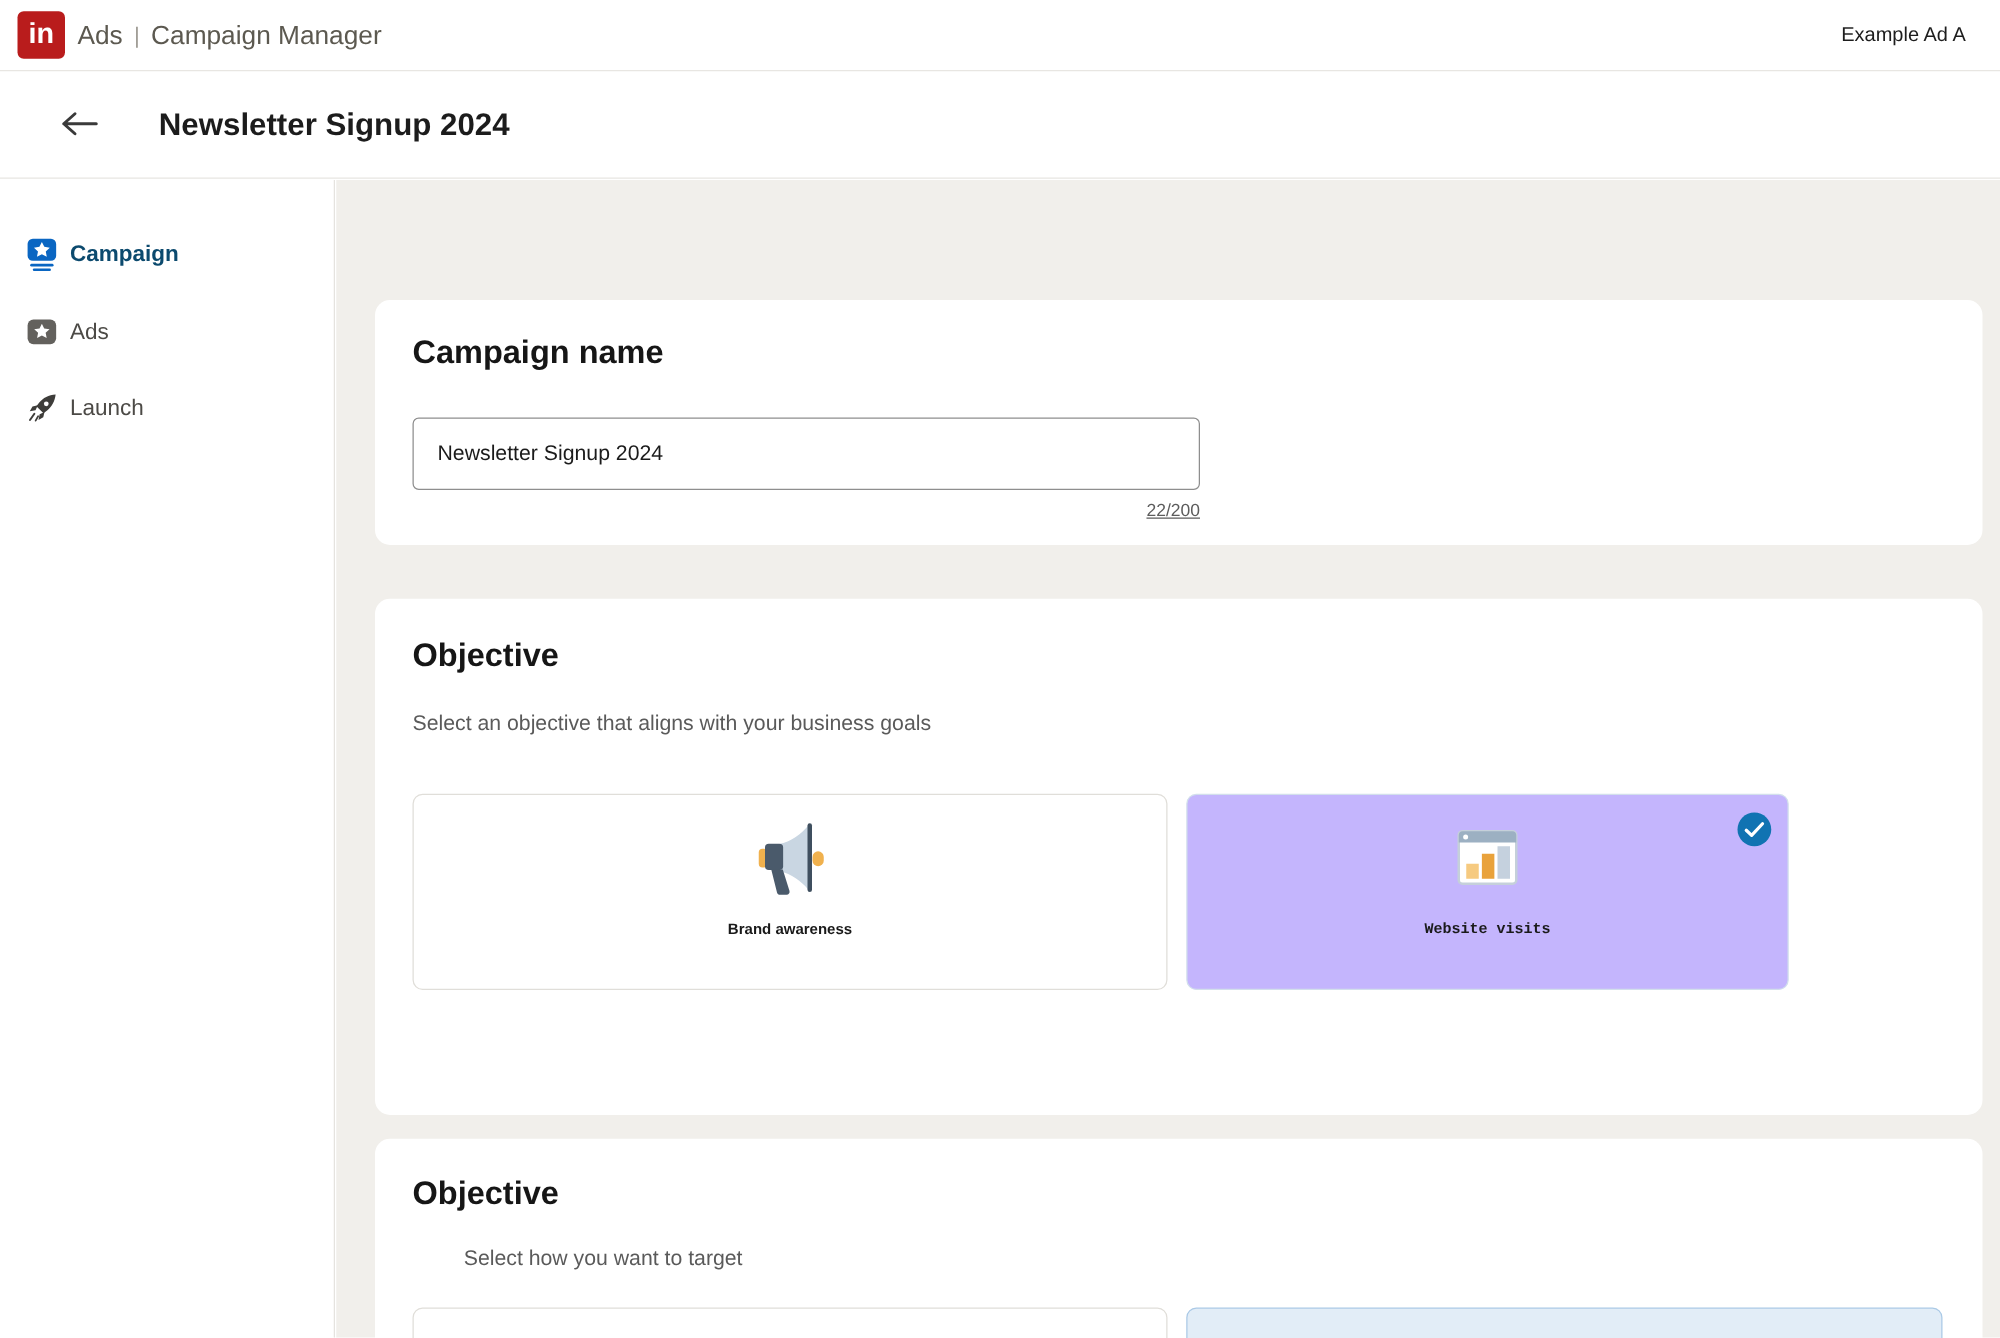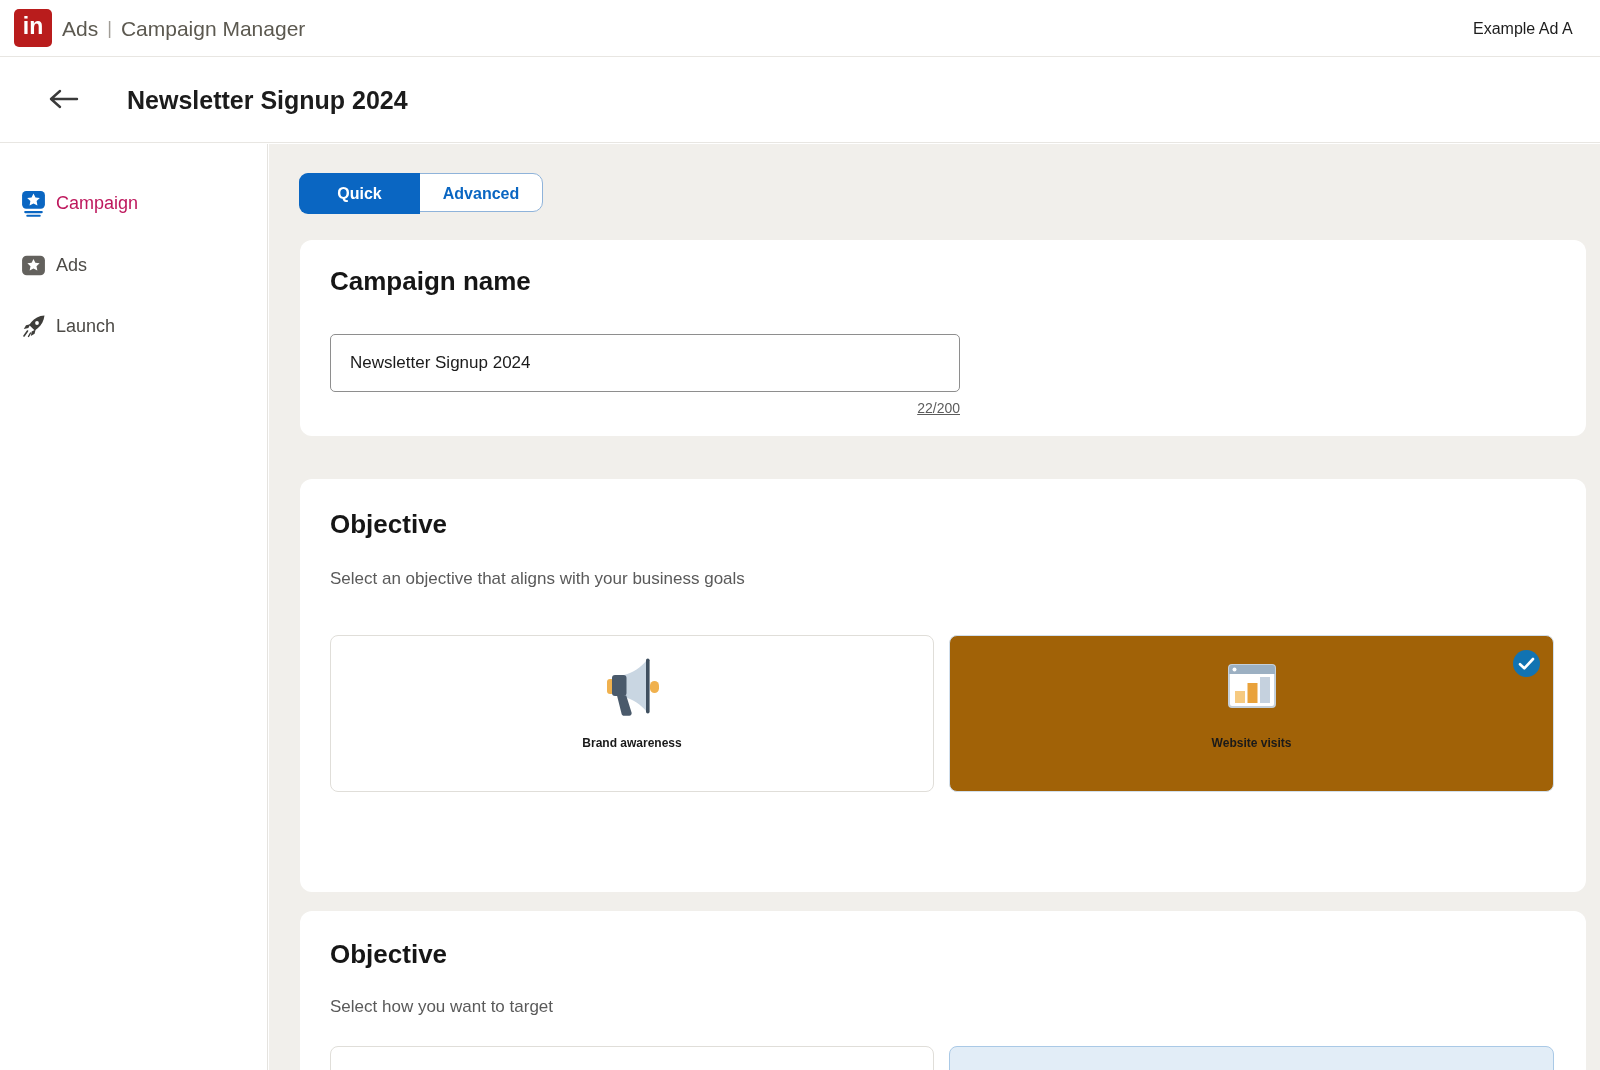--- a/index.html
+++ b/index.html
@@ -27,21 +27,21 @@
     font-size:25px; font-weight:700; color:#1c1c1c; }
 
   
   .sidebar { position:absolute; left:0; top:144px; width:268px; height:926px; background:#fff;
     border-right:1px solid #e5e3df; }
   .side-item { position:absolute; left:0; width:268px; height:42px; display:flex; align-items:center;
     cursor:pointer; }
   .side-item .ic { position:absolute; left:20px; width:27px; height:27px; display:flex;
     align-items:center; justify-content:center; }
   .side-item .lbl { position:absolute; left:56px; font-size:18px; color:#4c4a46; }
-  .side-item.active .lbl { color:#be185d; font-weight:400; }
+  .side-item.active .lbl { color:#0c4a6e; font-weight:700; }
   #side-0 { top:38px; } #side-1 { top:100px; } #side-2 { top:161px; }
 
   
   .content { position:absolute; left:269px; top:144px; width:1331px; height:926px; background:#f1efeb; }
 
   
   .toggle { position:absolute; left:30px; top:29px; height:39px; display:flex;
     border:1px solid #8fb3da; border-radius:10px; background:#fff; }
   .toggle .seg { height:39px; display:flex; align-items:center; justify-content:center;
     font-size:16px; cursor:pointer; }
@@ -62,35 +62,35 @@
   .char-counter { position:absolute; left:30px; top:160px; width:630px; text-align:right;
     font-size:14px; color:#5c5c5c;text-decoration:underline; }
 
   #card-objective { top:335px; height:413px; overflow:hidden; }
   #card-objective h2 { top:30px; }
   #card-objective .sub { top:90px; }
 
   .opt-row { position:absolute; left:30px; top:156px; width:1226px; height:157px; }
   .opt-card { position:absolute; top:0; height:157px; border-radius:8px; cursor:pointer; }
   .opt-card.plain { left:0; width:604px; background:#fff; border:1px solid #e0ded9; }
-  .opt-card.selected { left:619px; width:605px; background:#a16207; border:1px solid #d2dfec; }
+  .opt-card.selected { left:619px; width:482px; background:#c4b5fd; border:1px solid #d2dfec;font-family:Liberation Mono, monospace; }
   .opt-icon { position:absolute; left:50%; top:18px; margin-left:-32px; width:64px; height:64px; }
   .opt-label { position:absolute; left:0; top:100px; width:100%; text-align:center;
     font-size:12px; font-weight:700; color:#1a1a1a; }
   .check-badge { position:absolute; top:14px; right:13px; width:27px; height:27px;
     border-radius:50%; background:#1173b2; display:flex; align-items:center; justify-content:center; }
 
   .obj-footer { position:absolute; left:0; bottom:0; width:1286px; height:52px; background:#f3f5f7;
     display:flex; align-items:center; justify-content:space-between; padding:0 30px; }
   .obj-footer .note { font-size:17px; color:#565656; }
   .obj-footer .link { font-size:17px; font-weight:700; color:#0a66c2; cursor:pointer; text-decoration:none; }
 
   #card-audience { top:767px; height:320px; }
   #card-audience h2 { top:28px; }
-  #card-audience .sub { top:86px; }
+  #card-audience .sub { top:86px;margin-left:41px; }
   .aud-row { position:absolute; left:30px; top:135px; width:1226px; height:100px; }
   .aud-card { position:absolute; top:0; height:90px; border-radius:8px; cursor:pointer; }
   .aud-card.plain { left:0; width:604px; background:#fff; border:1px solid #e0ded9; }
   .aud-card.selected { left:619px; width:605px; background:#e2edf7; border:1px solid #aac9e6; }
 </style>
 </head>
 <body>
 
 <div class="topbar">
   <div class="li-logo">in</div>
@@ -147,24 +147,20 @@
         <path d="M6.5 18 L3 23" stroke="#3e3d3a" stroke-width="1.6" stroke-linecap="round"></path>
         <path d="M9.5 20 L7.5 23.5" stroke="#3e3d3a" stroke-width="1.4" stroke-linecap="round"></path>
       </svg>
     </span>
     <span class="lbl">Launch</span>
   </div>
 </div>
 
 <div class="content">
 
-  <div class="toggle">
-    <div class="seg sel">Quick</div>
-    <div class="seg unsel">Advanced</div>
-  </div>
 
   <div class="card" id="card-name">
     <h2>Campaign name</h2>
     <input class="name-input" type="text" value="Newsletter Signup 2024" style="">
     <div class="char-counter">22/200</div>
   </div>
 
   <div class="card" id="card-objective">
     <h2>Objective</h2>
     <div class="sub">Select an objective that aligns with your business goals</div>

